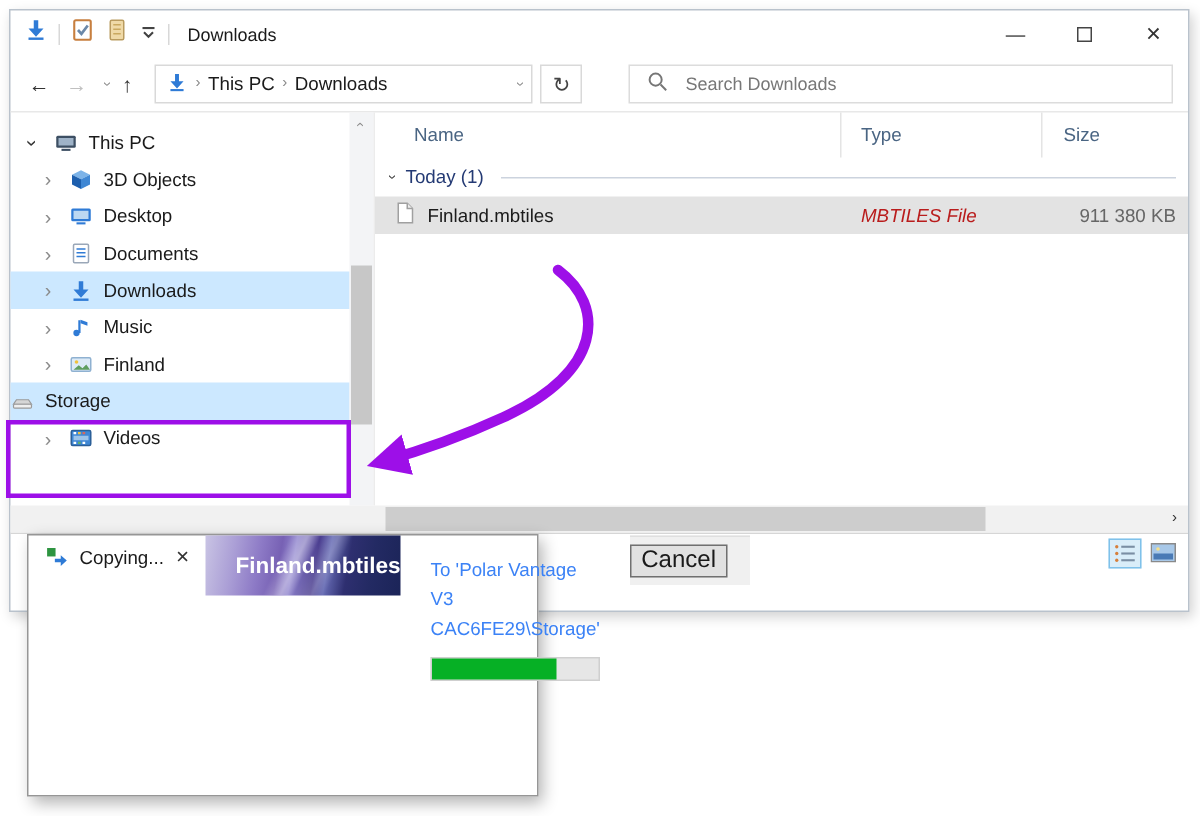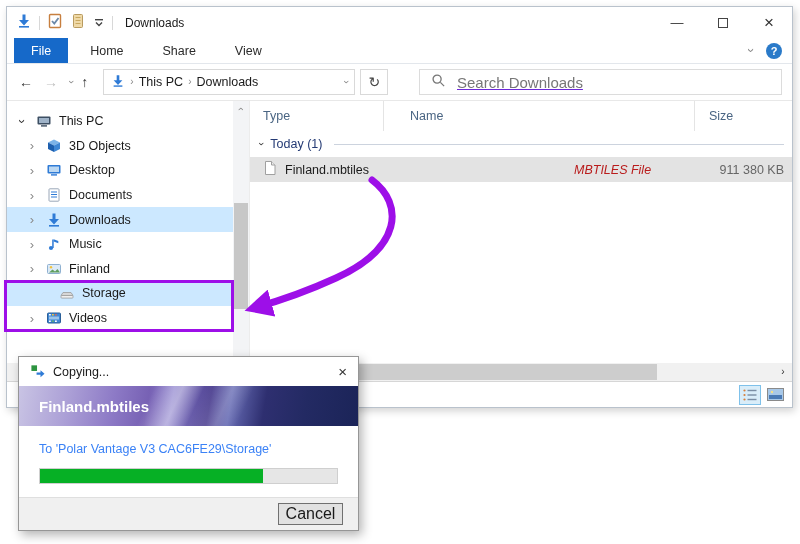--- a/index.html
+++ b/index.html
@@ -35,41 +35,41 @@
             padding-left:12px; font-size:14px; color:#333; }
   .nav-ico { margin-right:11px; }
   .nav-ico.disabled { color:#c0c0c0; }
   .addrbox { width:252px; height:26px; border:1px solid #d9d9d9; display:flex; align-items:center;
              padding:0 7px; gap:5px; font-size:12.5px; color:#1a1a1a; margin-left:4px; }
   .addr-dd { margin-left:auto; }
   .refreshbox { width:28px; height:26px; border:1px solid #d9d9d9; display:flex; align-items:center;
                 justify-content:center; margin-left:5px; font-size:14px; color:#444; }
   .searchbox { margin-left:auto; margin-right:10px; width:363px; height:26px; border:1px solid #dcdcdc;
                display:flex; align-items:center; padding-left:11px; gap:11px; }
-  .searchbox input { border:none; outline:none; flex:1; font-size:15px; color:#6d28d9;
-                     font-family:"Liberation Sans", sans-serif; background:transparent;text-decoration:underline; }
+  .searchbox input { border:none; outline:none; flex:1; font-size:12px; color:#6d28d9;
+                     font-family:"Liberation Sans", sans-serif; background:transparent; }
   .searchbox input::placeholder { color:#777; }
 
   
   .chev { display:inline-block; color:#8a8a8a; font-size:13px; line-height:1; }
   .chev.right { transform:none; }
   .chev.down  { transform:rotate(90deg); }
   .chev.upr   { transform:rotate(-90deg); }
   .chev.dark  { color:#333; }
   .chev.small { font-size:10px; }
 
   
   .content { height:280px; position:relative; }
   .content-row { display:flex; height:262px; }
 
   .sidebar { width:226px; padding-top:8px; font-size:12.5px; color:#1a1a1a; }
   .sb-row { height:24.6px; display:flex; align-items:center; gap:7px; }
   .sb-row.sel { background:#cce8ff; }
   .sb-chev { width:14px; text-align:center; }
-  .pad0 { padding-left:8px; } .pad1 { padding-left:18px; } .pad2 { padding-left:52px; }
+  .pad0 { padding-left:8px; } .pad1 { padding-left:18px; } .pad2 { }
   .sb-ico { width:16px; height:16px; flex:0 0 16px; }
 
   .treescroll { width:16px; background:#f3f4f6; position:relative; }
   .ts-up { height:16px; display:flex; align-items:center; justify-content:center; }
   .ts-thumb { position:absolute; left:1px; top:102px; width:14px; height:106px; background:#c7c7c7; }
 
   .main { flex:1; position:relative; border-left:1px solid #ececec; font-size:12.5px; }
   .cols { display:flex; height:30px; color:#4a6583; }
   .col { line-height:30px; }
   .col-name { width:311px; padding-left:26px; border-right:1px solid #e4e4e4; }
@@ -94,21 +94,21 @@
   .view-btn.sel { background:#d9edf9; border:1px solid #7fc1ea; }
 
   
   .purple-rect { position:absolute; left:4px; top:280px; width:230px; height:52px;
                  border:3px solid #9d0fe8; z-index:5; pointer-events:none; }
   .arrow-svg { position:absolute; left:0; top:0; width:800px; height:544px; z-index:6; pointer-events:none; }
 
   
   .dialog { position:absolute; left:18px; top:356px; width:341px; height:175px; background:#fff;
             border:1px solid #969696; box-shadow:3px 4px 10px rgba(0,0,0,.3); z-index:10;
-            display:flex; flex-direction:column; }
+            display:flex; flex-direction:row; }
   .dlg-titlebar { height:29px; display:flex; align-items:center; padding:0 11px; gap:8px;
                   font-size:12.5px; color:#1a1a1a; }
   .dlg-close { margin-left:auto; font-size:15px; color:#333; }
   .dlg-banner { height:40px; display:flex; align-items:center; padding-left:20px;
                 color:#fff; font-size:15px; font-weight:bold;
                 background-image:
                   linear-gradient(115deg, rgba(255,255,255,0) 38%, rgba(255,255,255,.38) 46%,
                     rgba(255,255,255,0) 52%, rgba(255,255,255,.22) 60%, rgba(255,255,255,0) 66%),
                   linear-gradient(100deg, #c9c4e4 0%, #ab9fd6 15%, #8d7ac6 28%, #7761b4 38%,
                     #9287cf 45%, #4a3d8f 56%, #666bb4 62%, #2e2f70 72%, #232a63 84%, #1b2458 100%); }
@@ -166,30 +166,20 @@
           </div>
         <div class="win-btn">
             <span class="maxbox"></span>
           </div>
         <div class="win-btn" style="font-size:17px;">
             <span>×</span>
           </div>
       </div>
     </div>
 
-    <div class="tabrow">
-      <div class="tab active">File</div>
-      <div class="tab">Home</div>
-      <div class="tab">Share</div>
-      <div class="tab">View</div>
-      <div class="tabrow-right">
-        <span class="chev down">›</span>
-        <span class="help-circle">?</span>
-      </div>
-    </div>
 
     <div class="navrow">
       <span class="nav-ico">←</span>
       <span class="nav-ico disabled">→</span>
       <span class="chev down small" style="margin-right:9px;">›</span>
       <span class="nav-ico">↑</span>
       <div class="addrbox">
         <span>
           <svg width="14" height="14" viewBox="0 0 16 16">
               <path d="M6.5 1.5h3V7H13L8 12.5 3 7h3.5z" fill="#2f7bd6"></path>
@@ -308,22 +298,22 @@
 
         <div class="treescroll">
           <div class="ts-up">
               <span class="chev upr small">›</span>
             </div>
           <div class="ts-thumb"></div>
         </div>
 
         <div class="main">
           <div class="cols">
+            <div class="col col-name">Name</div>
             <div class="col col-type">Type</div>
-            <div class="col col-name">Name</div>
             <div class="col col-size">Size</div>
           </div>
           <div class="grouprow">
             <span class="chev down dark small">›</span>
             <span class="lbl">Today (1)</span>
             <span class="gline"></span>
           </div>
           <div class="filerow">
             <div class="fc-name">
               <span><svg width="14" height="16" viewBox="0 0 14 16">

